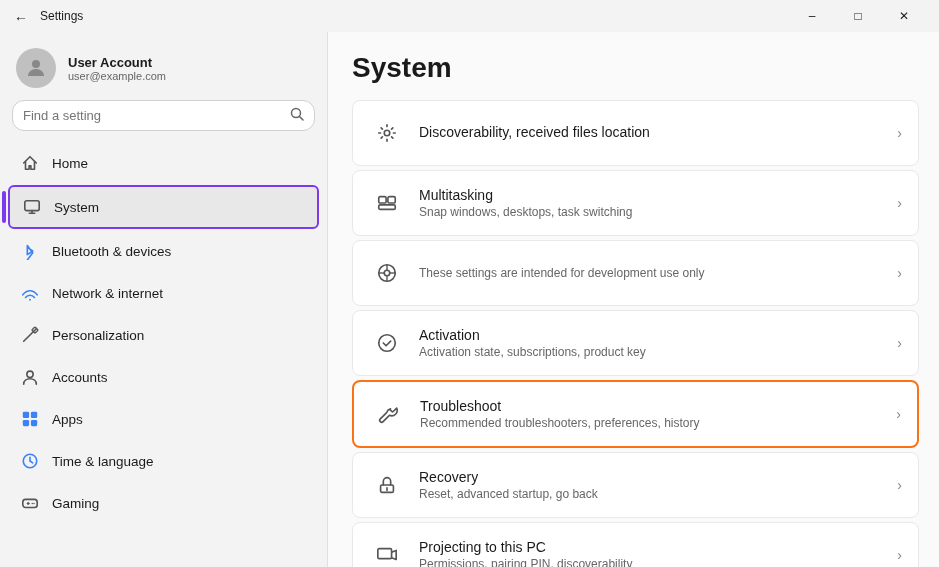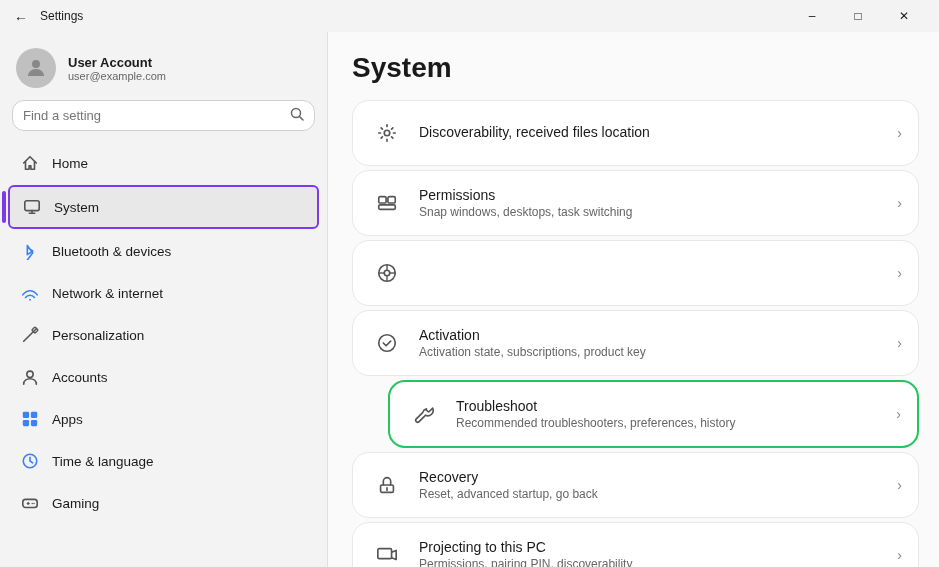--- a/index.html
+++ b/index.html
@@ -170,29 +170,28 @@
     }
     .settings-list {
       display: flex;
       flex-direction: column;
       gap: 4px;
     }
     .settings-item {
       display: flex;
       align-items: center;
       background: white;
-      border-radius: 17px;
+      border-radius: 8px;
       padding: 14px 16px;
       cursor: pointer;
       border: 1px solid #e8e8e8;
       position: relative;
     }
     .settings-item.highlighted {
-      border: 2px solid #22c55e;
-      margin-left: 36px;
+      border: 2px solid #f97316;
     }
     .settings-item-icon {
       width: 36px;
       height: 36px;
       display: flex;
       align-items: center;
       justify-content: center;
       flex-shrink: 0;
       font-size: 20px;
       color: #444;
@@ -379,37 +378,38 @@
         </div>
         <div class="settings-item">
           <div class="settings-item-icon">
             <svg width="22" height="22" viewBox="0 0 24 24" fill="none">
               <rect x="3" y="5" width="8" height="7" rx="1.5" stroke="#555" stroke-width="1.8"></rect>
               <rect x="13" y="5" width="8" height="7" rx="1.5" stroke="#555" stroke-width="1.8"></rect>
               <rect x="3" y="14" width="18" height="5" rx="1.5" stroke="#555" stroke-width="1.8"></rect>
             </svg>
           </div>
           <div class="settings-item-text">
-            <div class="settings-item-title">Permissions</div>
+            <div class="settings-item-title">Multitasking</div>
             <div class="settings-item-desc">Snap windows, desktops, task switching</div>
           </div>
           <span class="settings-item-chevron">›</span>
         </div>
         <div class="settings-item">
           <div class="settings-item-icon">
             <svg width="22" height="22" viewBox="0 0 24 24" fill="none">
               <circle cx="12" cy="12" r="9" stroke="#555" stroke-width="1.8"></circle>
               <circle cx="12" cy="12" r="3" stroke="#555" stroke-width="1.8"></circle>
               <line x1="12" y1="3" x2="12" y2="9" stroke="#555" stroke-width="1.5"></line>
               <line x1="12" y1="15" x2="12" y2="21" stroke="#555" stroke-width="1.5"></line>
               <line x1="3" y1="12" x2="9" y2="12" stroke="#555" stroke-width="1.5"></line>
               <line x1="15" y1="12" x2="21" y2="12" stroke="#555" stroke-width="1.5"></line>
             </svg>
           </div>
           <div class="settings-item-text">
+            <div class="settings-item-desc">These settings are intended for development use only</div>
           </div>
           <span class="settings-item-chevron">›</span>
         </div>
         <div class="settings-item">
           <div class="settings-item-icon">
             <svg width="22" height="22" viewBox="0 0 24 24" fill="none">
               <circle cx="12" cy="12" r="9" stroke="#555" stroke-width="1.8"></circle>
               <path d="M8 12l3 3 5-5" stroke="#555" stroke-width="1.8" stroke-linecap="round" stroke-linejoin="round"></path>
             </svg>
           </div>

